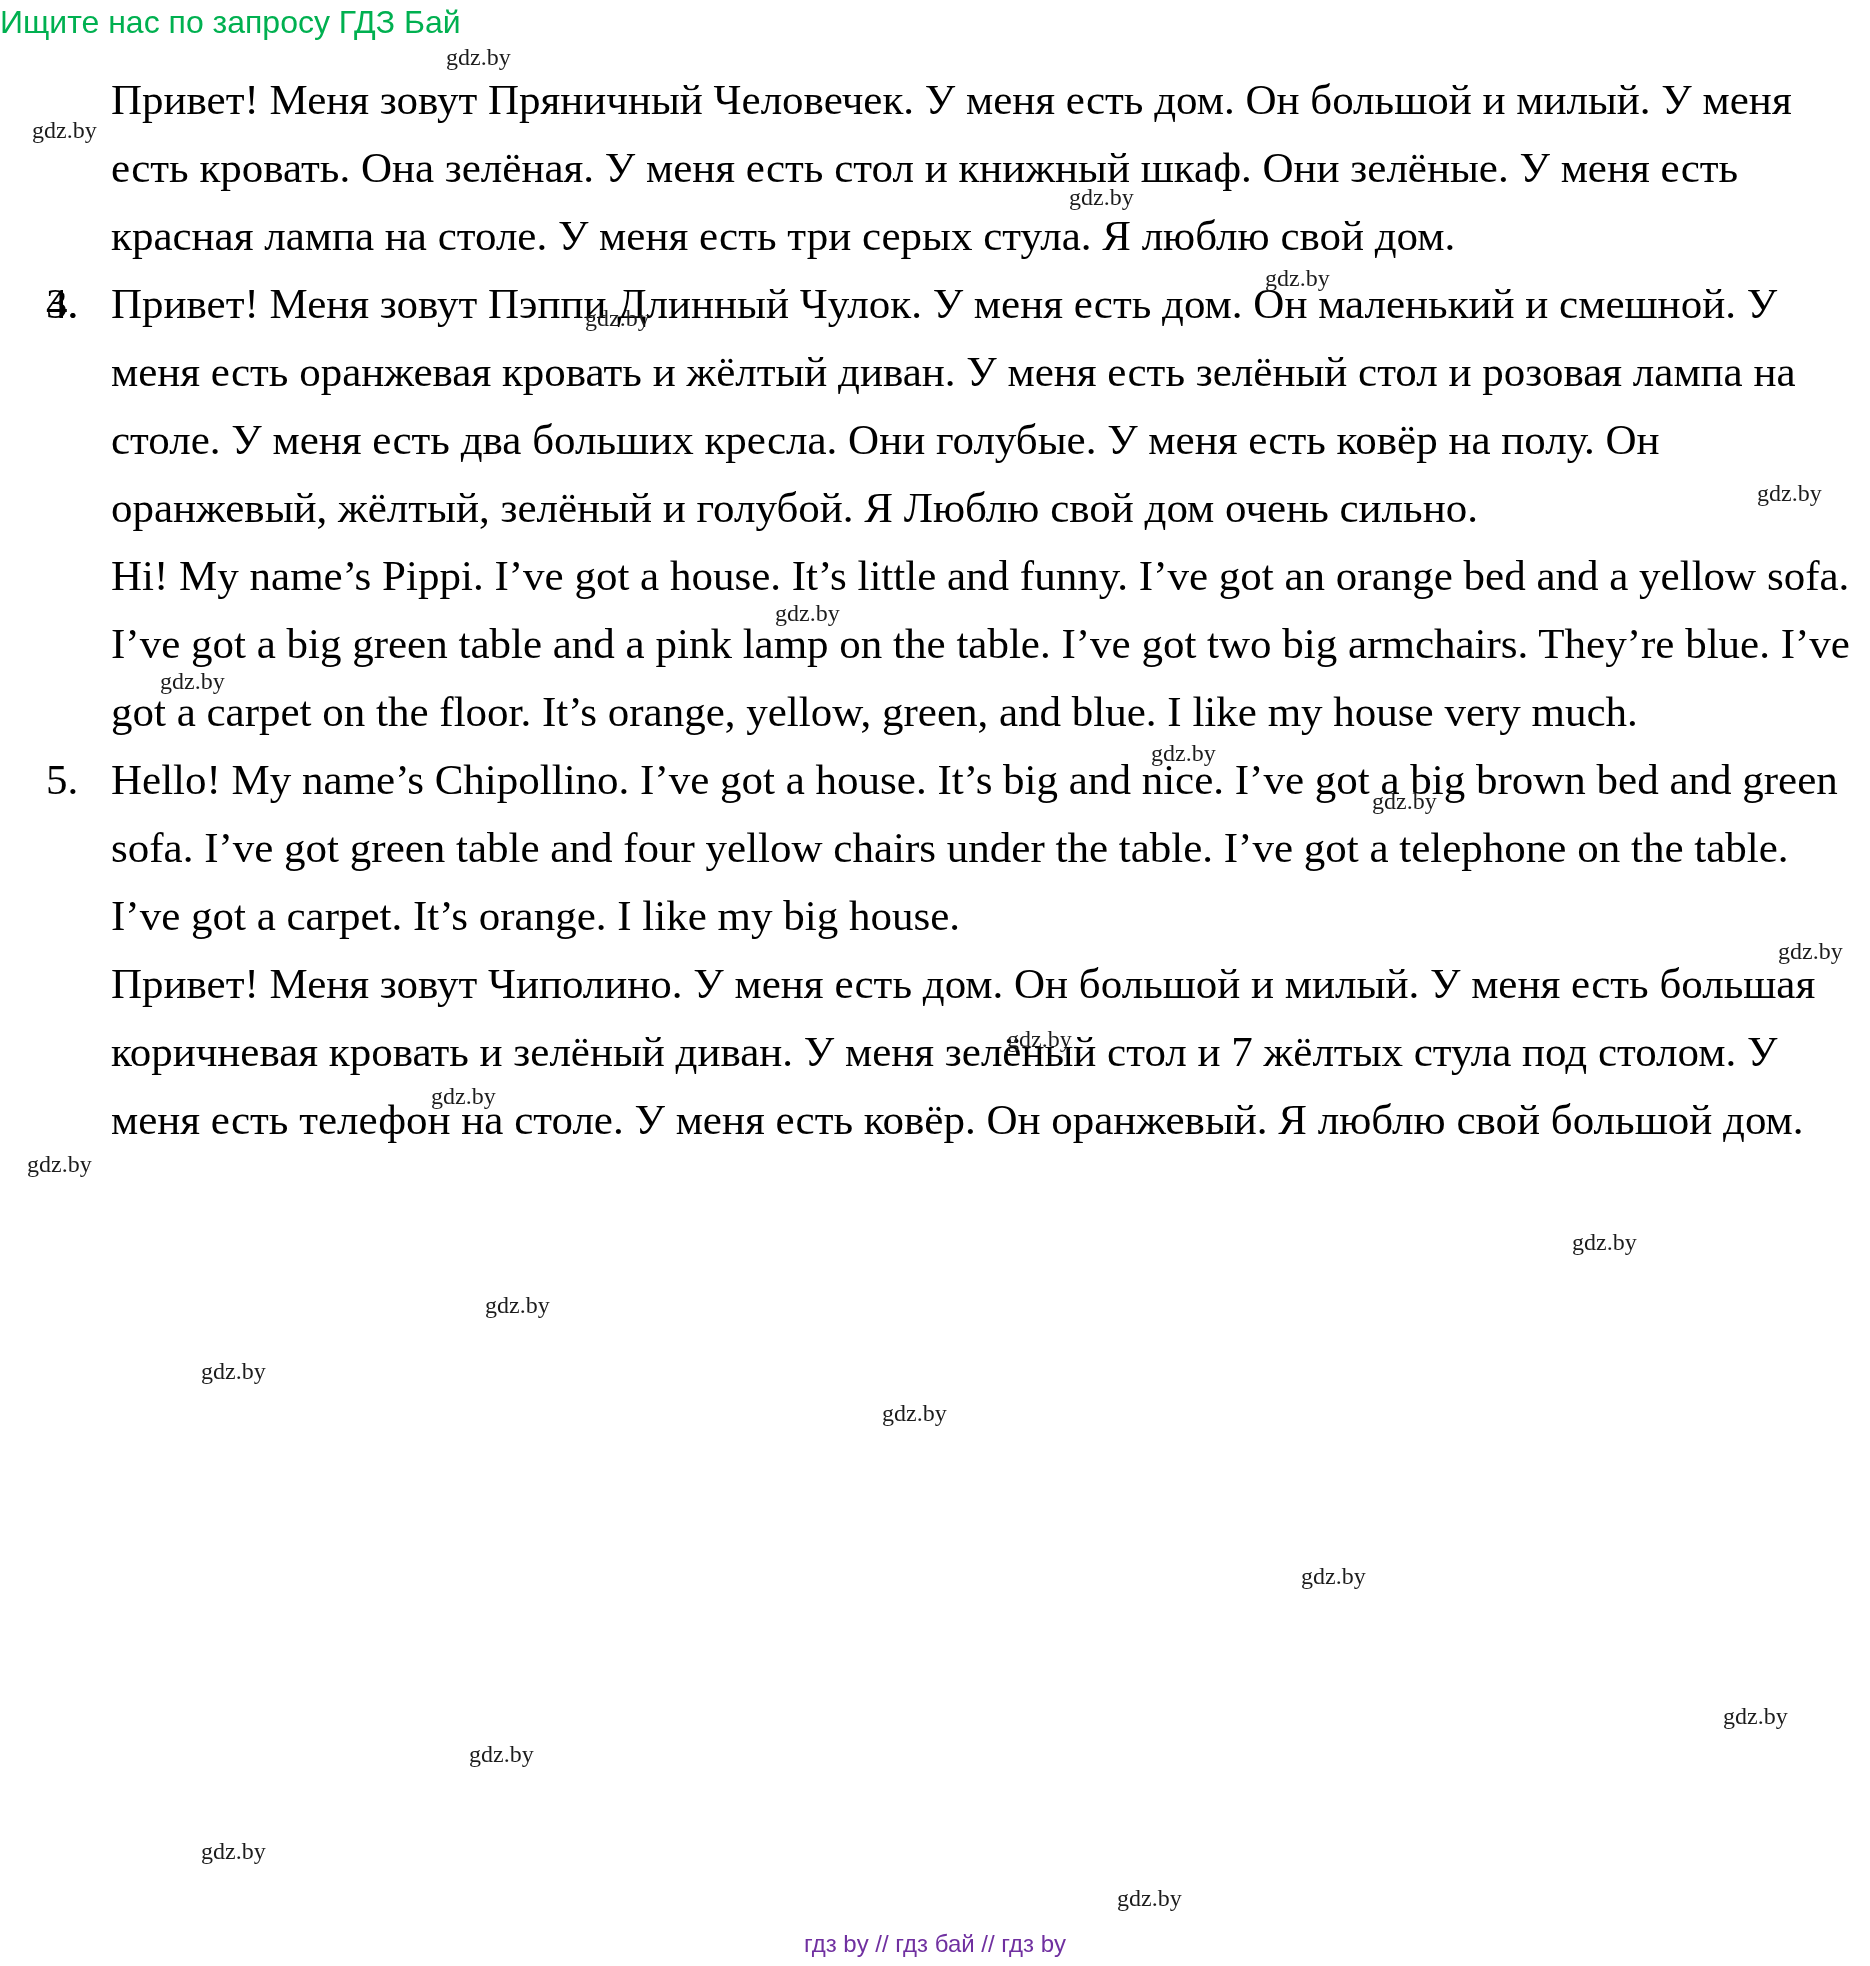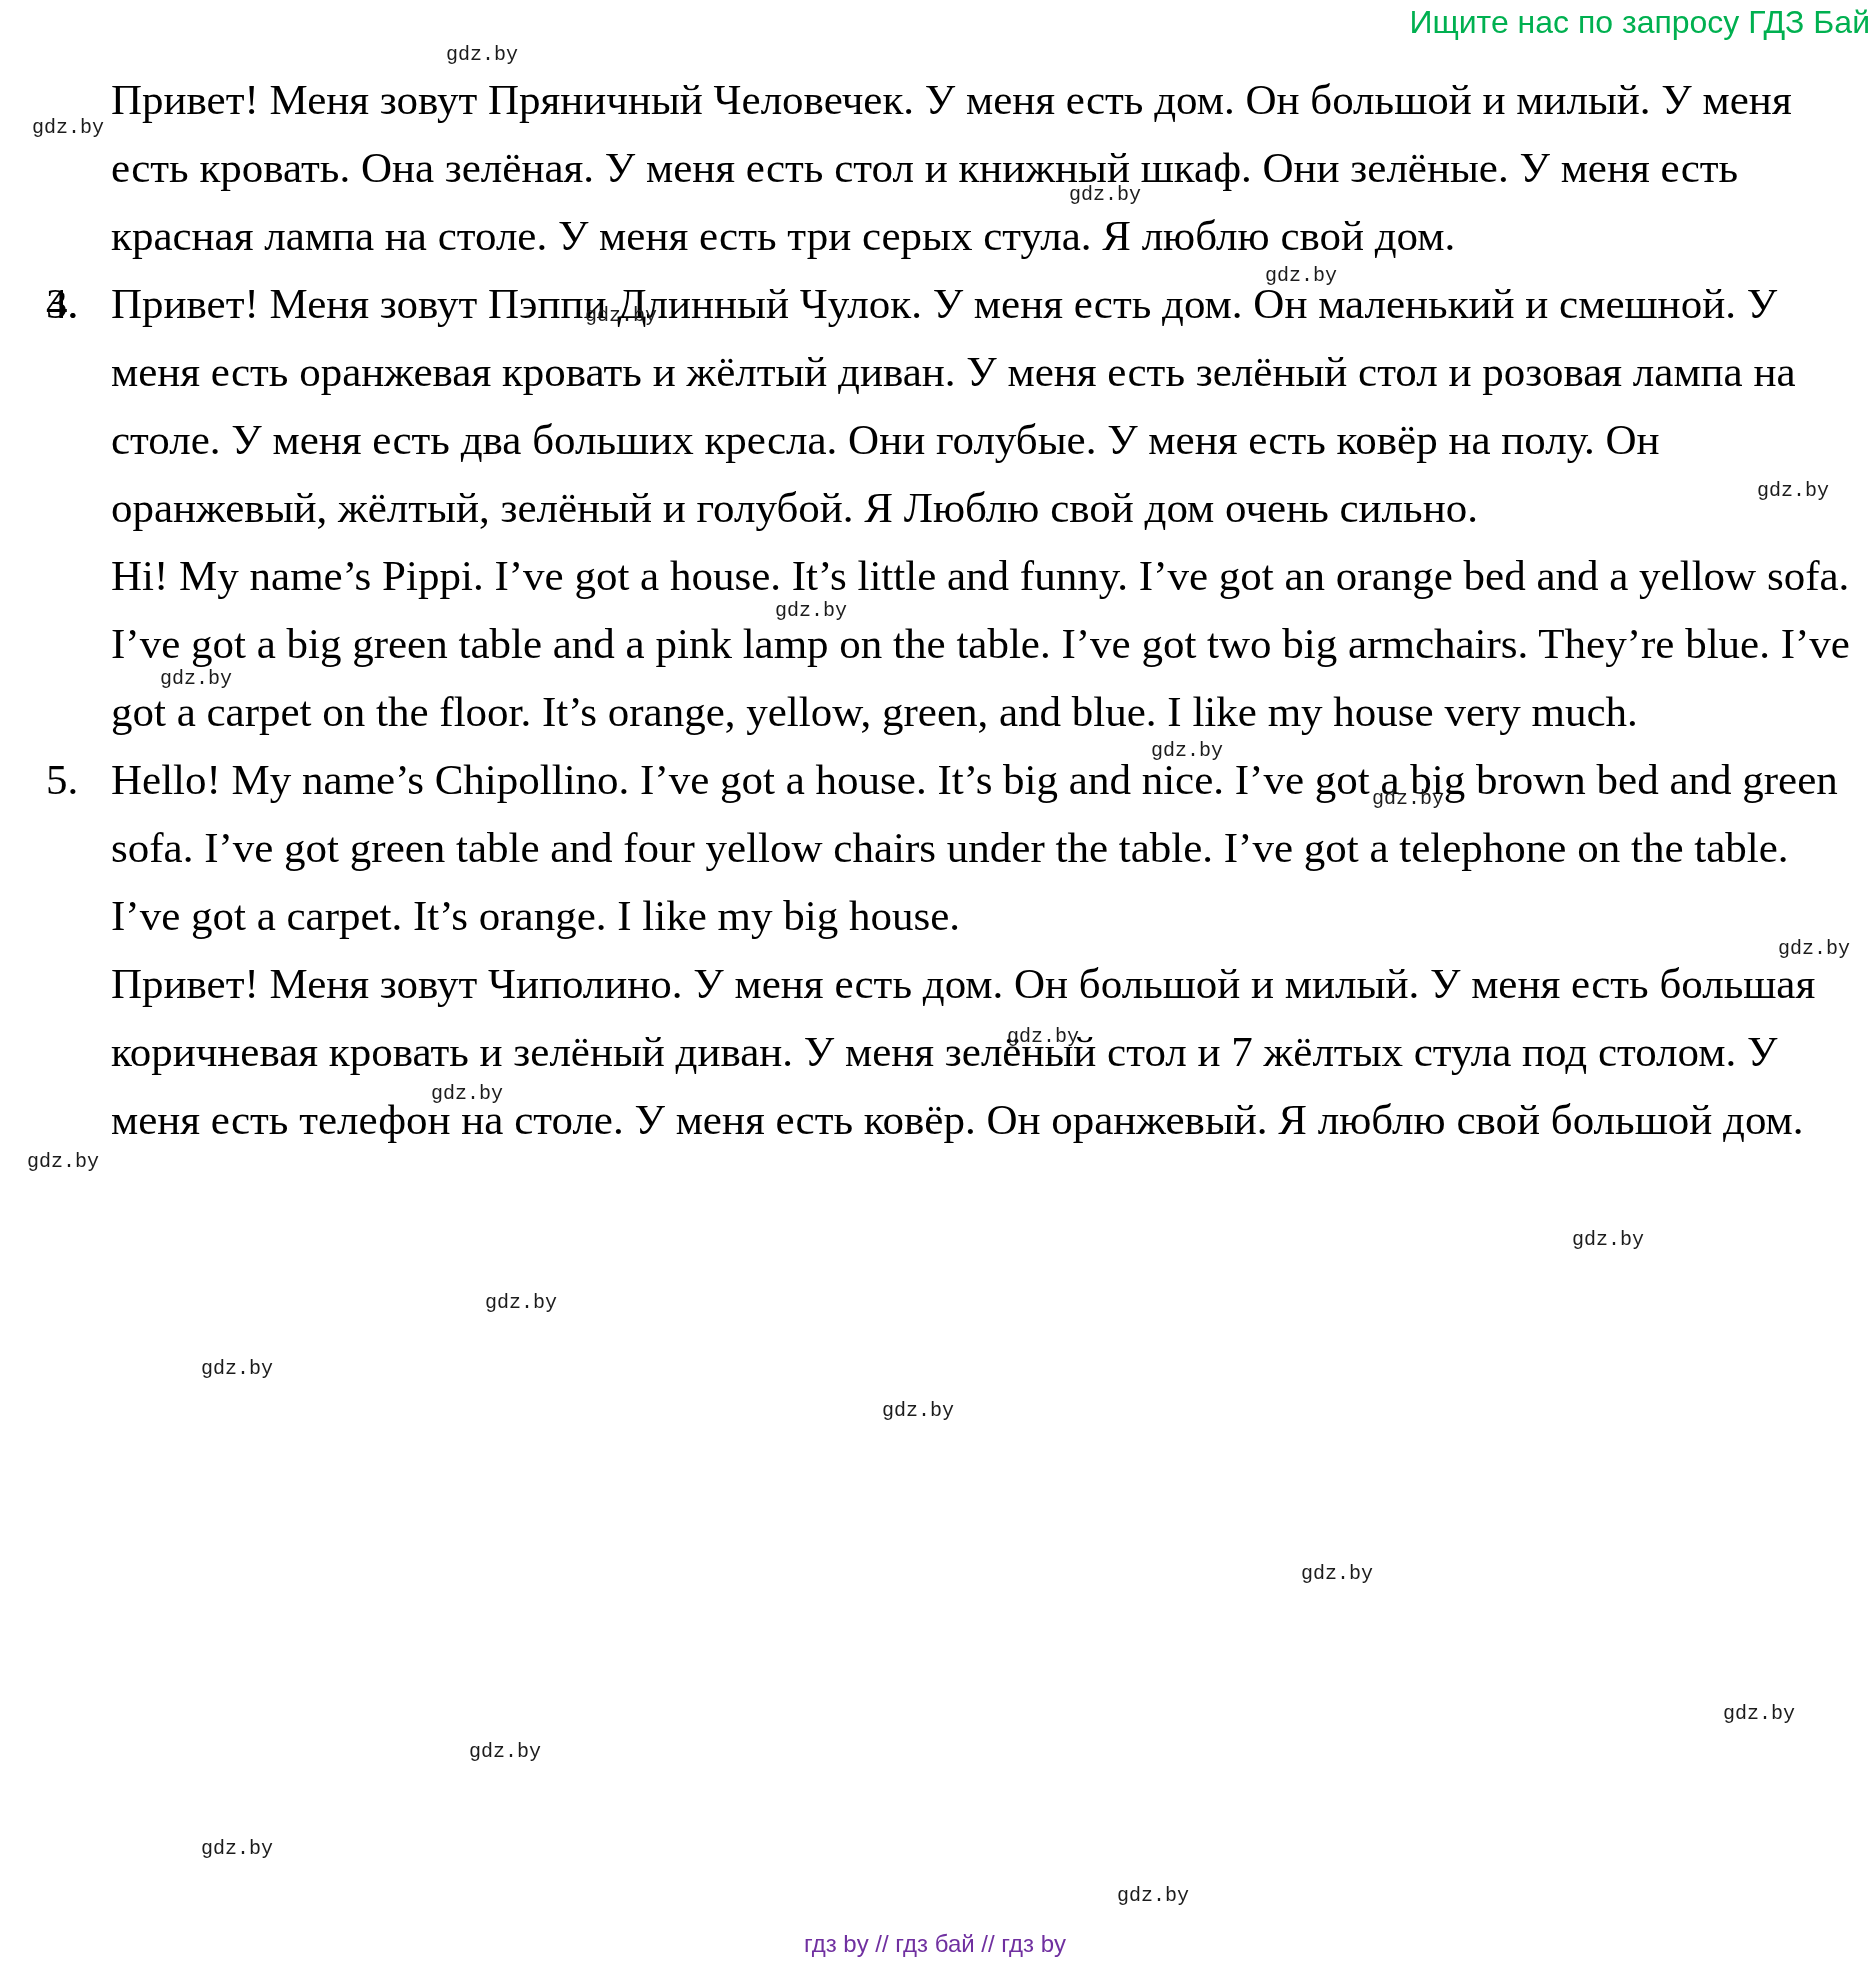--- a/index.html
+++ b/index.html
@@ -10,37 +10,37 @@
     width: 1870px;
     height: 1967px;
     margin: 0 auto;
     background: var(--c-page_bg, #ffffff);
     color: var(--c-text, #000000);
     font-family: "Liberation Serif", "DejaVu Serif", serif;
     overflow: hidden;
   }
   .promo {
     padding-top: 3.6px;
-    text-align: right;
+    text-align: left;
     font-family: "Liberation Sans", "DejaVu Sans", sans-serif;
     font-size: 32px;
     color: var(--c-promo, #00b050);
   }
   .content {
     padding: 25px 18px 0 46px;
     font-size: 43px;
     line-height: 68px;
   }
   .item { position: relative; padding-left: 65px; }
   .num { position: absolute; left: 0; top: 0; }
   .para { margin: 0; text-align: left; }
   .wm {
     position: absolute;
-    font-family: Liberation Mono, monospace;
-    font-size: 20px;
+    font-family: Liberation Serif, serif;
+    font-size: 24px;
     line-height: 1;
     color: var(--c-watermark, #1c1c1c);
     white-space: nowrap;
   }
   .footer {
     position: absolute;
     left: 0; right: 0; bottom: 9px;
     text-align: center;
     font-family: "Liberation Sans", "DejaVu Sans", sans-serif;
     font-size: 24px;

